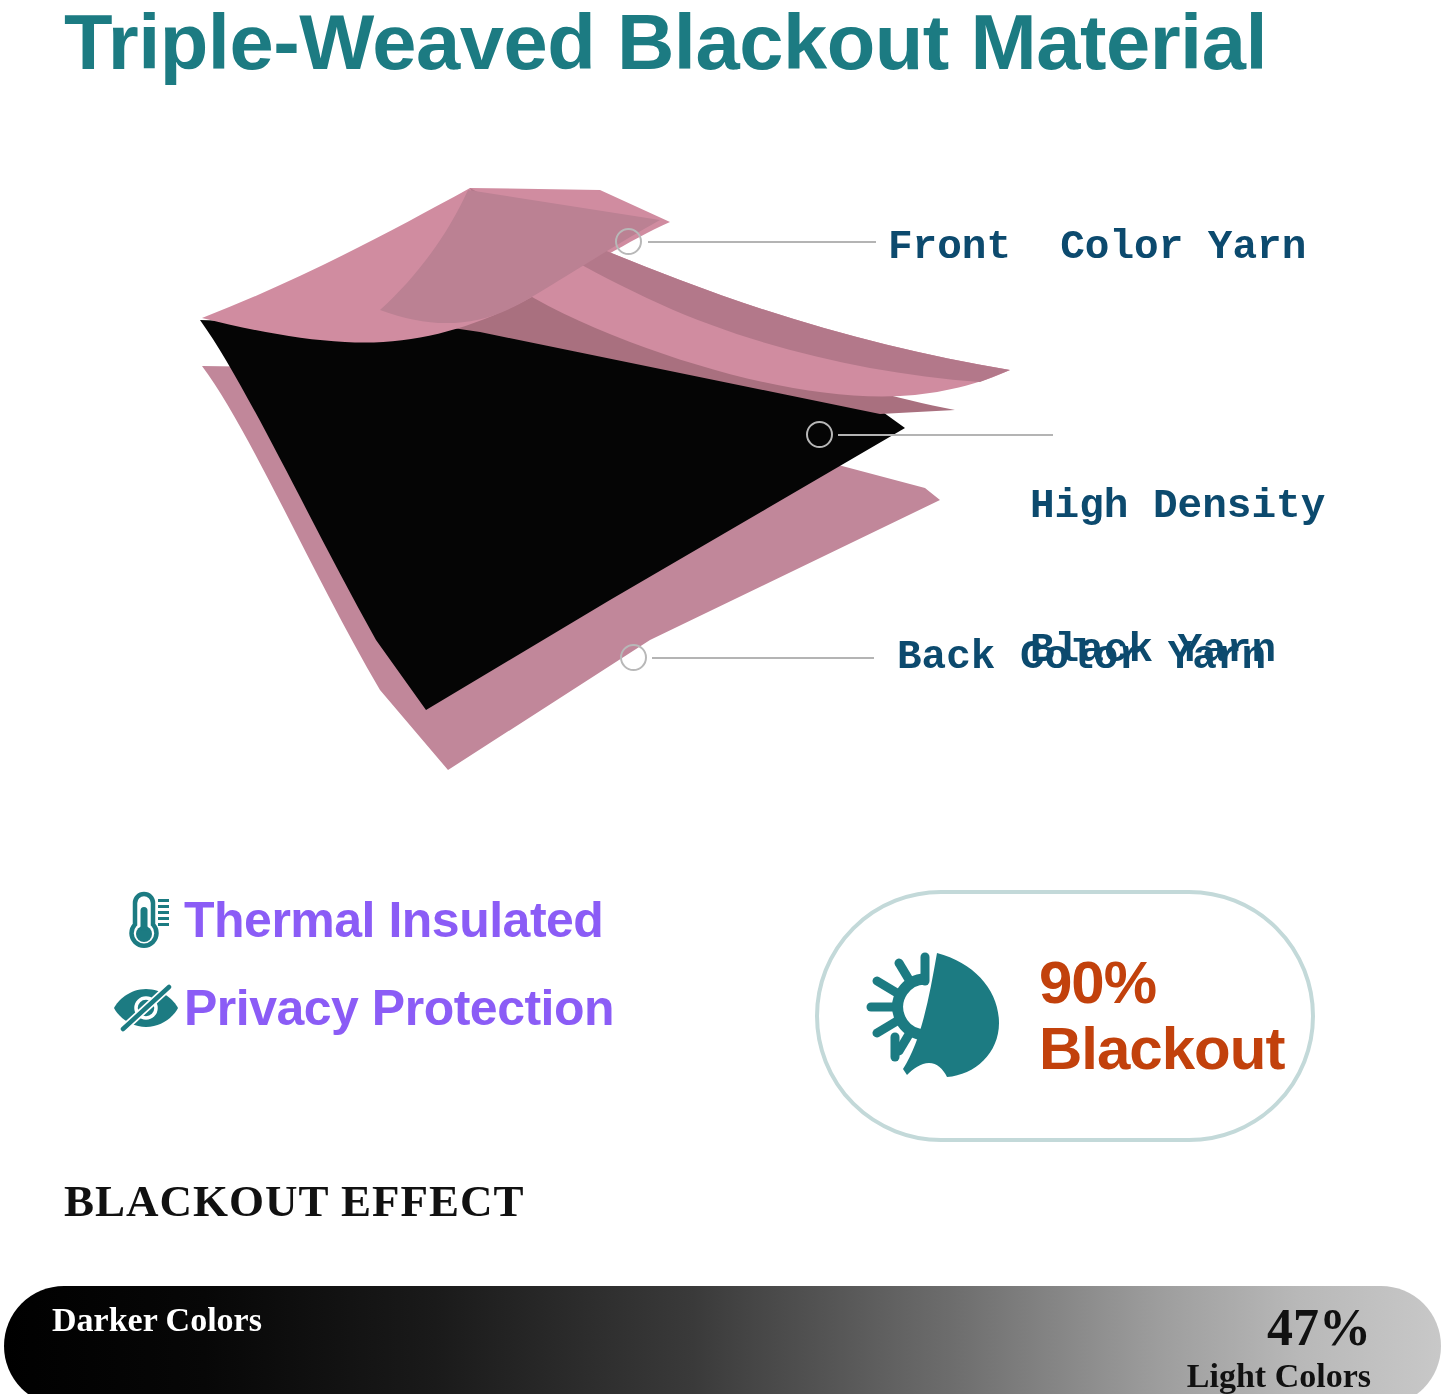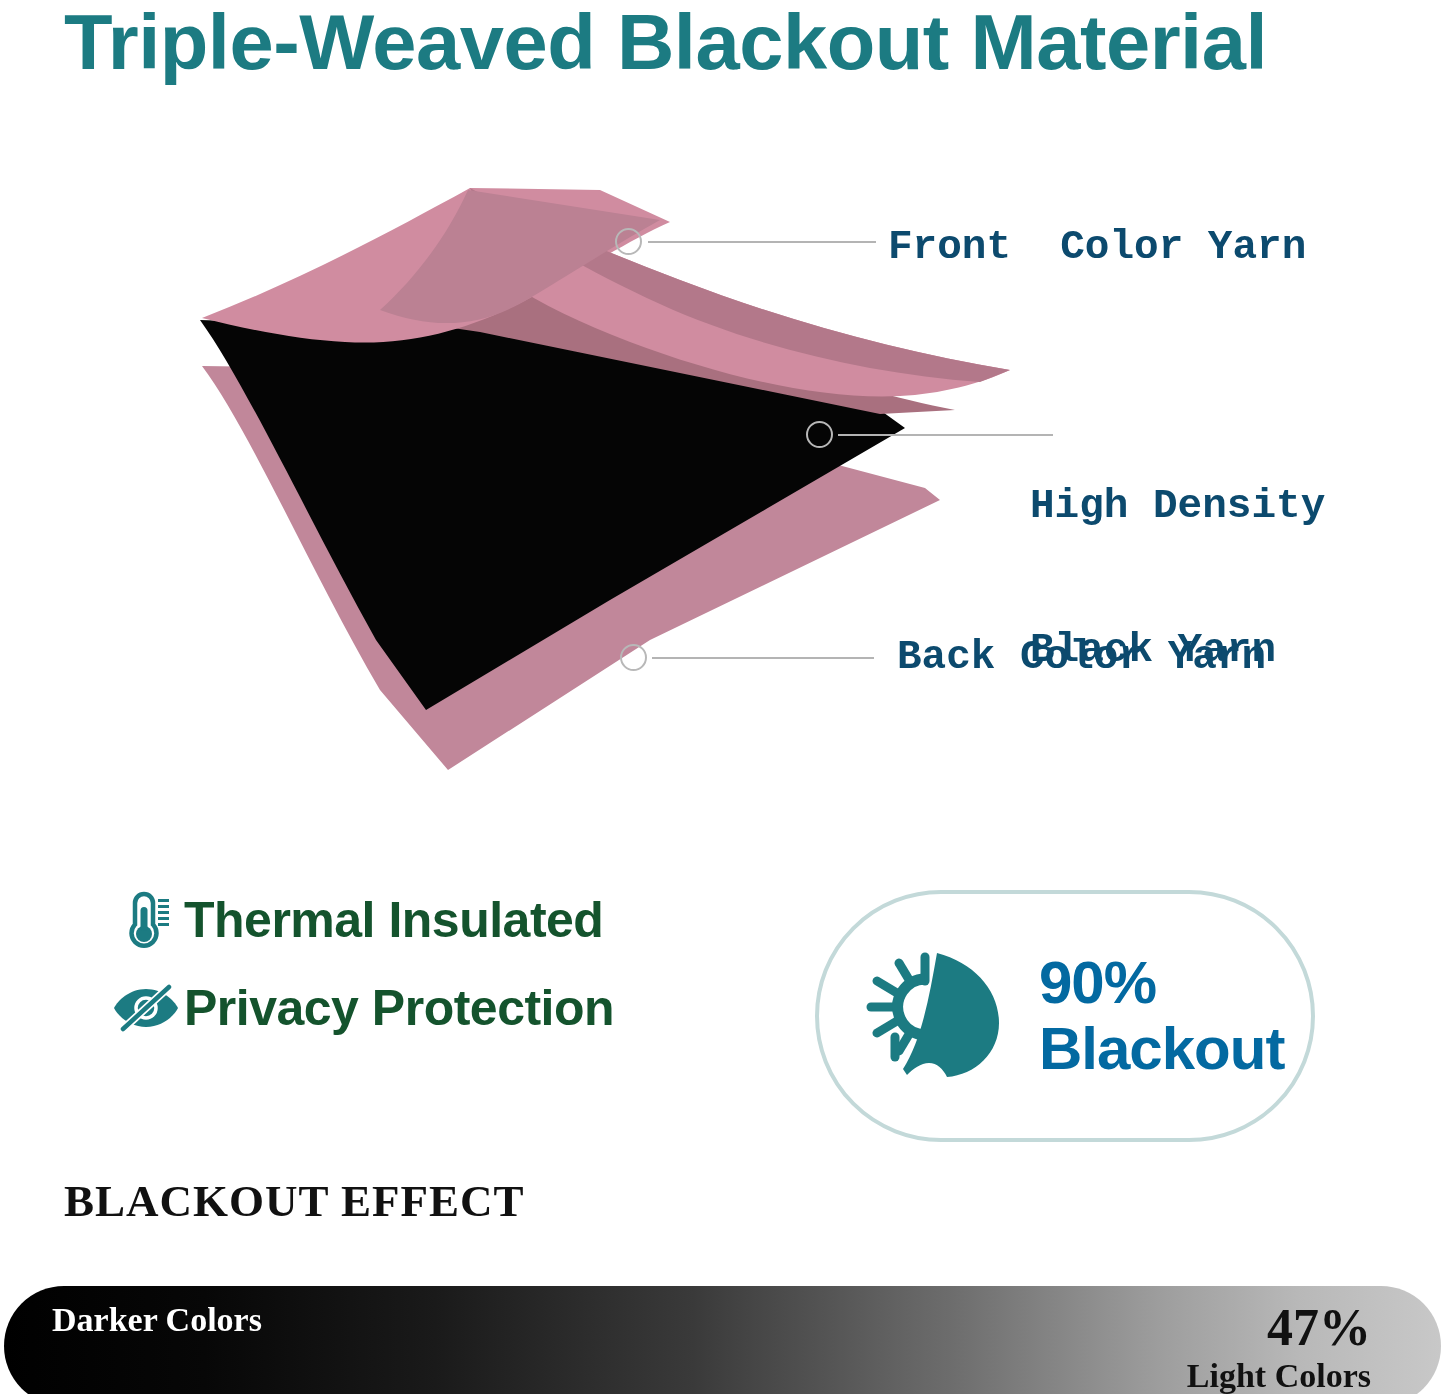--- a/index.html
+++ b/index.html
@@ -63,41 +63,41 @@
     width:76px; flex:0 0 76px;
     display:flex; align-items:center; justify-content:center;
     color:#1c7b82;
   }
   .feature-icon svg { display:block; }
   .feature-label {
     font-family:"Liberation Sans", sans-serif;
     font-weight:bold;
     font-size:50px;
     line-height:56px;
-    color:#14532d;
+    color:#8b5cf6;
     letter-spacing:-0.5px;
     white-space:nowrap;
   }
 
   
   .badge {
     position:absolute; left:815px; top:890px;
     width:500px; height:252px;
     border:4px solid #c3d9d9;
     border-radius:126px;
     background:#fff;
     display:flex; align-items:center;
   }
   .badge-icon { margin-left:44px; width:150px; flex:0 0 150px; color:#1c7b82; }
   .badge-icon svg { display:block; }
   .badge-text {
     margin-left:26px;
     font-family:"Liberation Sans", sans-serif;
     font-weight:bold;
-    color:#0369a1;
+    color:#c2410c;
     letter-spacing:-1px;
   }
   .badge-pct { font-size:60px; line-height:66px; }
   .badge-word { font-size:60px; line-height:66px; }
 
   
   .effect-title {
     position:absolute; left:64px; top:1175px;
     font-family:"Liberation Serif", serif;
     font-weight:bold;

